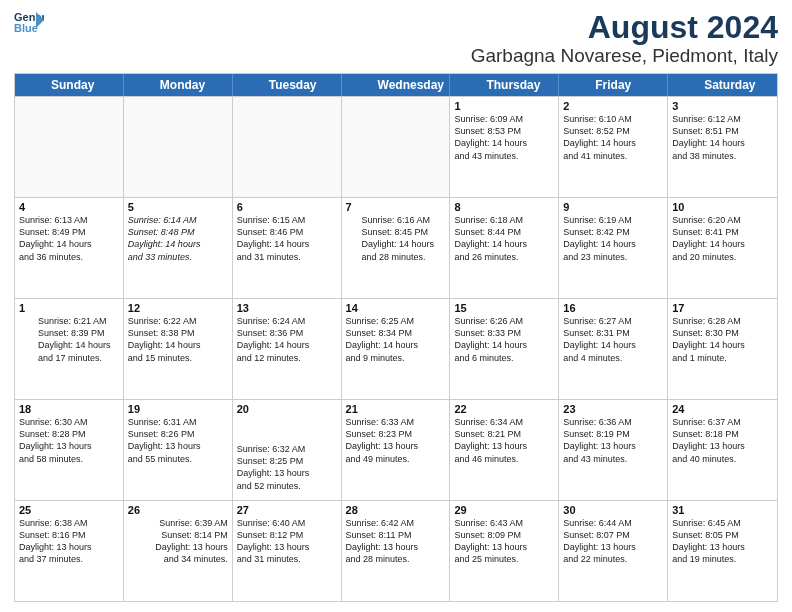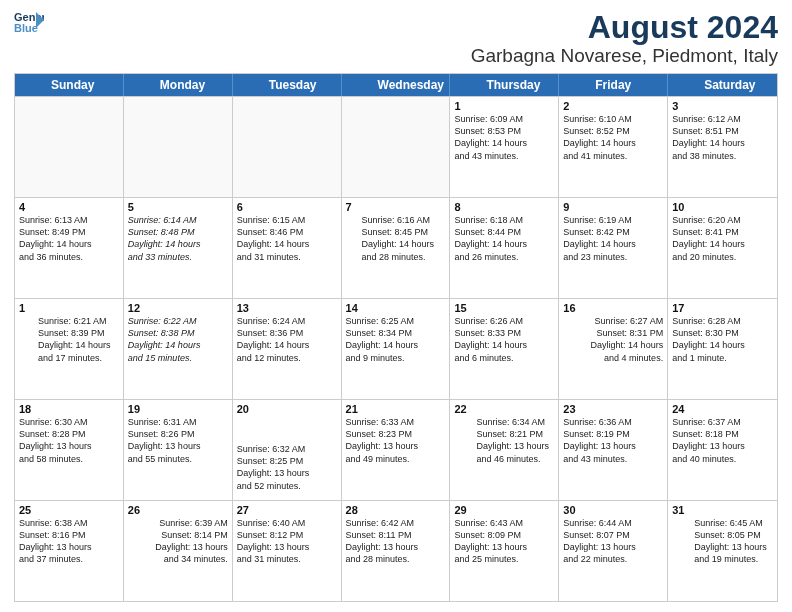--- a/index.html
+++ b/index.html
@@ -211,21 +211,21 @@
         <div class="cal-row">
           <div class="cal-cell has-data">
             <span class="day-number">1</span>
             <div class="cell-text" style="white-space: pre-line; margin-left: 19px;">Sunrise: 6:21 AM
 Sunset: 8:39 PM
 Daylight: 14 hours
 and 17 minutes.</div>
           </div>
           <div class="cal-cell has-data">
             <span class="day-number">12</span>
-            <div class="cell-text" style="white-space: pre-line; font-style: italic;">Sunrise: 6:22 AM
+            <div class="cell-text" style="white-space: pre-line;">Sunrise: 6:22 AM
 Sunset: 8:38 PM
 Daylight: 14 hours
 and 15 minutes.</div>
           </div>
           <div class="cal-cell has-data">
             <span class="day-number">13</span>
             <div class="cell-text" style="white-space: pre-line;">Sunrise: 6:24 AM
 Sunset: 8:36 PM
 Daylight: 14 hours
 and 12 minutes.</div>
@@ -239,21 +239,21 @@
           </div>
           <div class="cal-cell has-data">
             <span class="day-number">15</span>
             <div class="cell-text" style="white-space: pre-line;">Sunrise: 6:26 AM
 Sunset: 8:33 PM
 Daylight: 14 hours
 and 6 minutes.</div>
           </div>
           <div class="cal-cell has-data">
             <span class="day-number">16</span>
-            <div class="cell-text" style="white-space: pre-line; text-align: right;">Sunrise: 6:27 AM
+            <div class="cell-text" style="white-space: pre-line;">Sunrise: 6:27 AM
 Sunset: 8:31 PM
 Daylight: 14 hours
 and 4 minutes.</div>
           </div>
           <div class="cal-cell has-data">
             <span class="day-number">17</span>
             <div class="cell-text" style="white-space: pre-line;">Sunrise: 6:28 AM
 Sunset: 8:30 PM
 Daylight: 14 hours
 and 1 minute.</div>
@@ -283,21 +283,21 @@
           </div>
           <div class="cal-cell has-data">
             <span class="day-number">21</span>
             <div class="cell-text" style="white-space: pre-line;">Sunrise: 6:33 AM
 Sunset: 8:23 PM
 Daylight: 13 hours
 and 49 minutes.</div>
           </div>
           <div class="cal-cell has-data">
             <span class="day-number">22</span>
-            <div class="cell-text" style="white-space: pre-line; margin-left: 22px;">Sunrise: 6:34 AM
+            <div class="cell-text" style="white-space: pre-line;">Sunrise: 6:34 AM
 Sunset: 8:21 PM
 Daylight: 13 hours
 and 46 minutes.</div>
           </div>
           <div class="cal-cell has-data">
             <span class="day-number">23</span>
             <div class="cell-text" style="white-space: pre-line;">Sunrise: 6:36 AM
 Sunset: 8:19 PM
 Daylight: 13 hours
 and 43 minutes.</div>
@@ -348,21 +348,21 @@
           </div>
           <div class="cal-cell has-data">
             <span class="day-number">30</span>
             <div class="cell-text" style="white-space: pre-line;">Sunrise: 6:44 AM
 Sunset: 8:07 PM
 Daylight: 13 hours
 and 22 minutes.</div>
           </div>
           <div class="cal-cell has-data">
             <span class="day-number">31</span>
-            <div class="cell-text" style="white-space: pre-line; margin-left: 22px;">Sunrise: 6:45 AM
+            <div class="cell-text" style="white-space: pre-line;">Sunrise: 6:45 AM
 Sunset: 8:05 PM
 Daylight: 13 hours
 and 19 minutes.</div>
           </div>
         </div>
       </div>
   </div>
 </div>
 
 </body></html>

